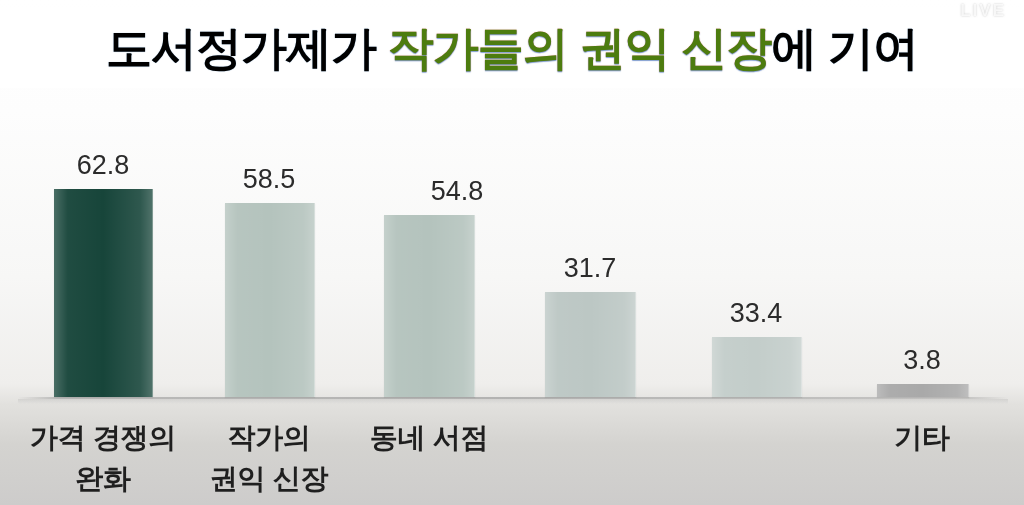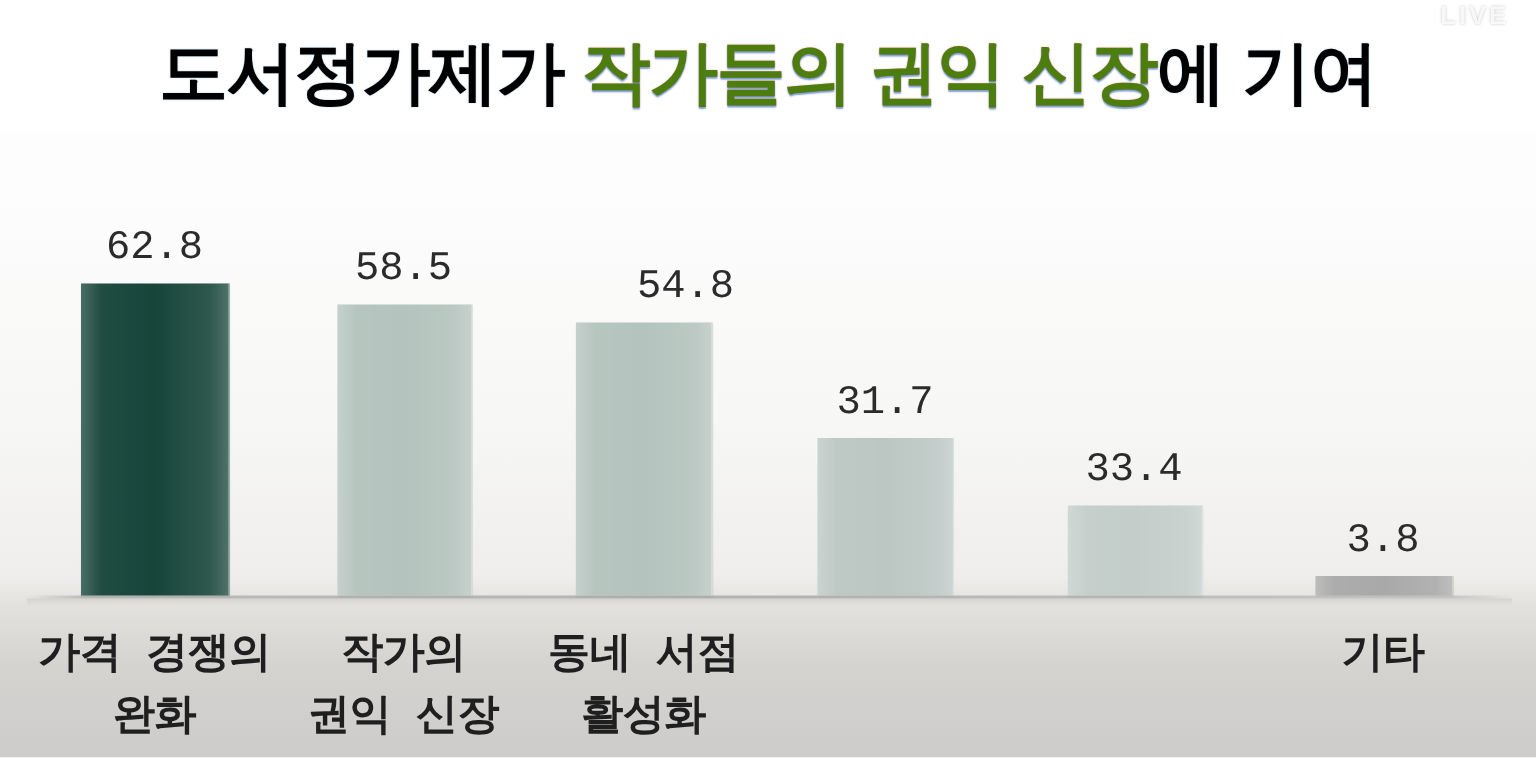--- a/index.html
+++ b/index.html
@@ -67,21 +67,20 @@
     text-shadow: 0 0 2px rgba(150,150,150,.55);
   }
 
   
   #plot {
     position: absolute;
     left: 0;
     top: 0;
     width: 896px;
     height: 505px;
-    font-family: Liberation Mono, monospace;
   }
   .bar-group {
     position: absolute;
     bottom: 0;
     height: 505px;
   }
   .bar {
     position: absolute;
     bottom: 108px;          
     left: 0;
@@ -169,21 +168,21 @@
           <div style="position: absolute; inset: 0px; background: linear-gradient(to right, rgba(255, 255, 255, 0.22) 0%, rgba(255, 255, 255, 0.04) 14%, rgba(255, 255, 255, 0) 50%, rgba(255, 255, 255, 0.1) 88%, rgba(255, 255, 255, 0.24) 100%);"></div>
         </div>
         <div class="bar-val" style="bottom: 310px;">58.5</div>
         <div class="cat-label"><span>작가의</span><span class="l2">권익 신장</span></div>
       </div>
       <div class="bar-group" style="left: 384px; width: 90px;">
         <div class="bar shade-light" style="height: 182px; background: rgb(180, 195, 189);">
           <div style="position: absolute; inset: 0px; background: linear-gradient(to right, rgba(255, 255, 255, 0.22) 0%, rgba(255, 255, 255, 0.04) 14%, rgba(255, 255, 255, 0) 50%, rgba(255, 255, 255, 0.1) 88%, rgba(255, 255, 255, 0.24) 100%);"></div>
         </div>
         <div class="bar-val" style="bottom: 298px; margin-left: 28px;">54.8</div>
-        <div class="cat-label"><span>동네 서점</span><span class="l2">활성화</span></div>
+        <div class="cat-label"><span>동네 서점</span></div>
       </div>
       <div class="bar-group" style="left: 545px; width: 90px;">
         <div class="bar shade-light" style="height: 105px; background: rgb(188, 199, 196);">
           <div style="position: absolute; inset: 0px; background: linear-gradient(to right, rgba(255, 255, 255, 0.22) 0%, rgba(255, 255, 255, 0.04) 14%, rgba(255, 255, 255, 0) 50%, rgba(255, 255, 255, 0.1) 88%, rgba(255, 255, 255, 0.24) 100%);"></div>
         </div>
         <div class="bar-val" style="bottom: 221px;">31.7</div>
       </div>
       <div class="bar-group" style="left: 711.5px; width: 89px;">
         <div class="bar shade-light" style="height: 60px; background: rgb(195, 205, 202);">
           <div style="position: absolute; inset: 0px; background: linear-gradient(to right, rgba(255, 255, 255, 0.22) 0%, rgba(255, 255, 255, 0.04) 14%, rgba(255, 255, 255, 0) 50%, rgba(255, 255, 255, 0.1) 88%, rgba(255, 255, 255, 0.24) 100%);"></div>

